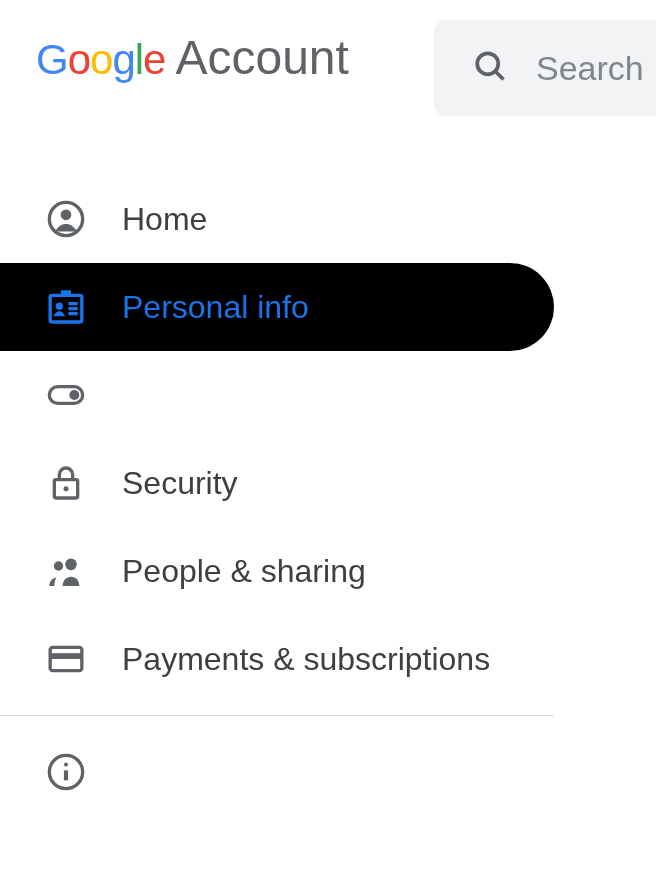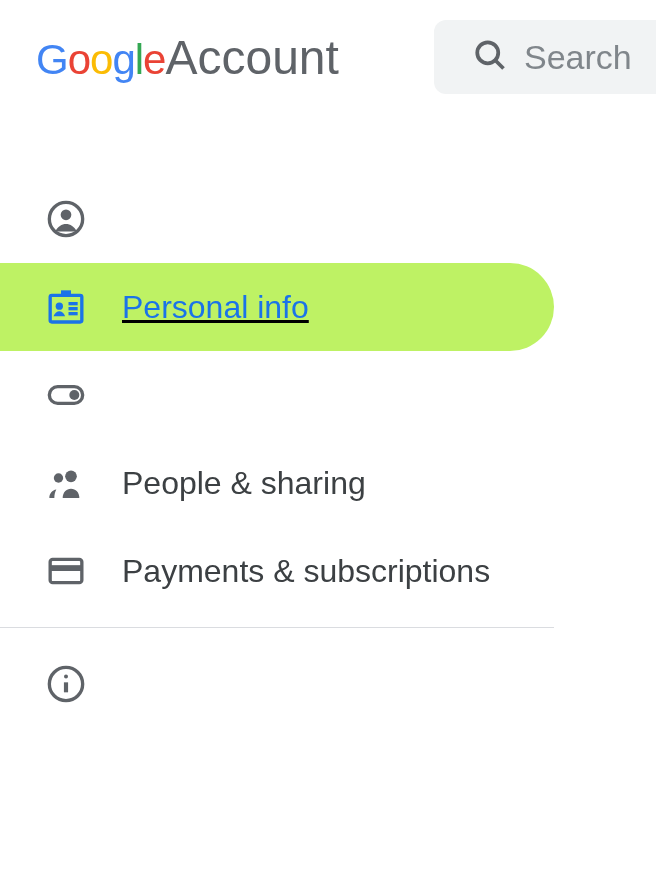--- a/index.html
+++ b/index.html
@@ -16,20 +16,21 @@
       position: relative;
     }
     .header {
       display: flex;
       align-items: center;
       padding: 30px 0 30px 36px;
     }
     .logo-wrap {
       display: flex;
       align-items: baseline;
+      gap: 10px;
     }
     .google-logo {
       font-size: 42px;
       font-weight: 500;
       letter-spacing: -1px;
     }
     .g1 { color: #4285F4; }
     .g2 { color: #EA4335; }
     .g3 { color: #FBBC05; }
     .g4 { color: #4285F4; }
@@ -38,27 +39,27 @@
     .account-label {
       font-size: 48px;
       color: #5f6368;
       font-weight: 400;
     }
     .search-box {
       position: absolute;
       top: 20px;
       left: 434px;
       right: 0;
-      height: 74px;
+      height: 96px;
       background: #f1f3f4;
       border-radius: 12px 0 0 12px;
       display: flex;
       align-items: center;
       padding-left: 38px;
-      gap: 16px;
+      gap: 28px;
     }
     .search-icon svg {
       width: 36px;
       height: 36px;
       fill: none;
       stroke: #5f6368;
       stroke-width: 2.5;
     }
     .search-placeholder {
       font-size: 34px;
@@ -73,22 +74,21 @@
       display: flex;
       align-items: center;
       height: 88px;
       padding-left: 46px;
       gap: 36px;
       border-top-right-radius: 44px;
       border-bottom-right-radius: 44px;
       cursor: pointer;
     }
     .nav-item.active {
-      background: #bef264;
-      text-decoration: underline;
+      background: #000000;
     }
     .nav-item.active .nav-label {
       color: #1a73e8;
     }
     .nav-icon {
       width: 40px;
       height: 40px;
       display: flex;
       align-items: center;
       justify-content: center;
@@ -134,20 +134,21 @@
 <nav class="nav">
 
   <div class="nav-item">
     <span class="nav-icon">
       <svg viewBox="0 0 24 24" fill="none" stroke="#5f6368" stroke-width="2">
         <circle cx="12" cy="12" r="10"></circle>
         <circle cx="12" cy="9.5" r="3.2" fill="#5f6368" stroke="none"></circle>
         <path d="M5.5 19.5c1.5-3 4-4.5 6.5-4.5s5 1.5 6.5 4.5" fill="#5f6368" stroke="none"></path>
       </svg>
     </span>
+    <span class="nav-label">Home</span>
   </div>
 
   <div class="nav-item active">
     <span class="nav-icon">
       <svg viewBox="0 0 24 24" fill="none" stroke="#1a73e8" stroke-width="2">
         <rect x="2.5" y="5" width="19" height="16" rx="1"></rect>
         <rect x="9" y="2" width="6" height="3" fill="#1a73e8" stroke="none"></rect>
         <circle cx="8" cy="11.5" r="2.2" fill="#1a73e8" stroke="none"></circle>
         <path d="M4.5 17.5c.8-2 2.2-3 3.5-3s2.7 1 3.5 3" fill="#1a73e8" stroke="none"></path>
         <line x1="13.5" y1="10" x2="19" y2="10"></line>
@@ -160,20 +161,30 @@
 
   <div class="nav-item">
     <span class="nav-icon">
       <svg viewBox="0 0 24 24" fill="none" stroke="#5f6368" stroke-width="2">
         <rect x="2" y="7" width="20" height="10" rx="5"></rect>
         <circle cx="17" cy="12" r="3" fill="#5f6368" stroke="none"></circle>
       </svg>
     </span>
   </div>
 
+  <div class="nav-item">
+    <span class="nav-icon">
+      <svg viewBox="0 0 24 24" fill="none" stroke="#5f6368" stroke-width="2">
+        <rect x="5" y="10" width="14" height="11" rx="1"></rect>
+        <path d="M8 10V7a4 4 0 0 1 8 0v3"></path>
+        <circle cx="12" cy="15.5" r="1.5" fill="#5f6368" stroke="none"></circle>
+      </svg>
+    </span>
+    <span class="nav-label">Security</span>
+  </div>
 
   <div class="nav-item">
     <span class="nav-icon">
       <svg viewBox="0 0 24 24" fill="#5f6368">
         <circle cx="15" cy="8" r="3.5"></circle>
         <circle cx="7.5" cy="9" r="2.8"></circle>
         <path d="M10 21c0-3.3 2.2-5.5 5-5.5s5 2.2 5 5.5H10z"></path>
         <path d="M2 21c0-2.8 1.8-4.7 4.2-5.1-.7 1.4-1.2 3.1-1.2 5.1H2z"></path>
       </svg>
     </span>

